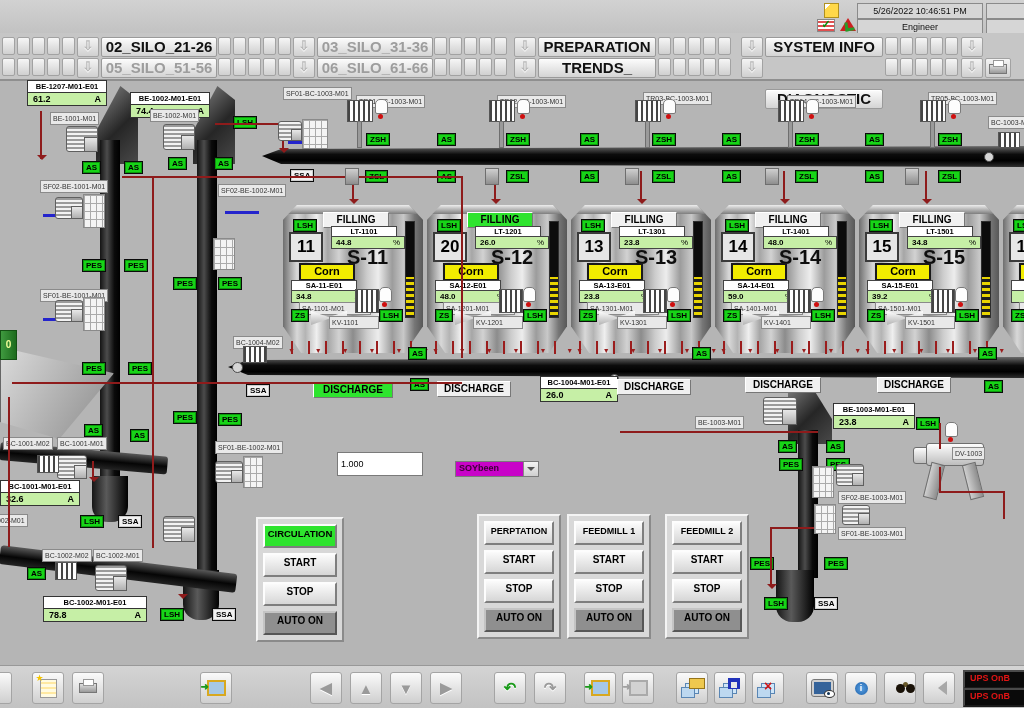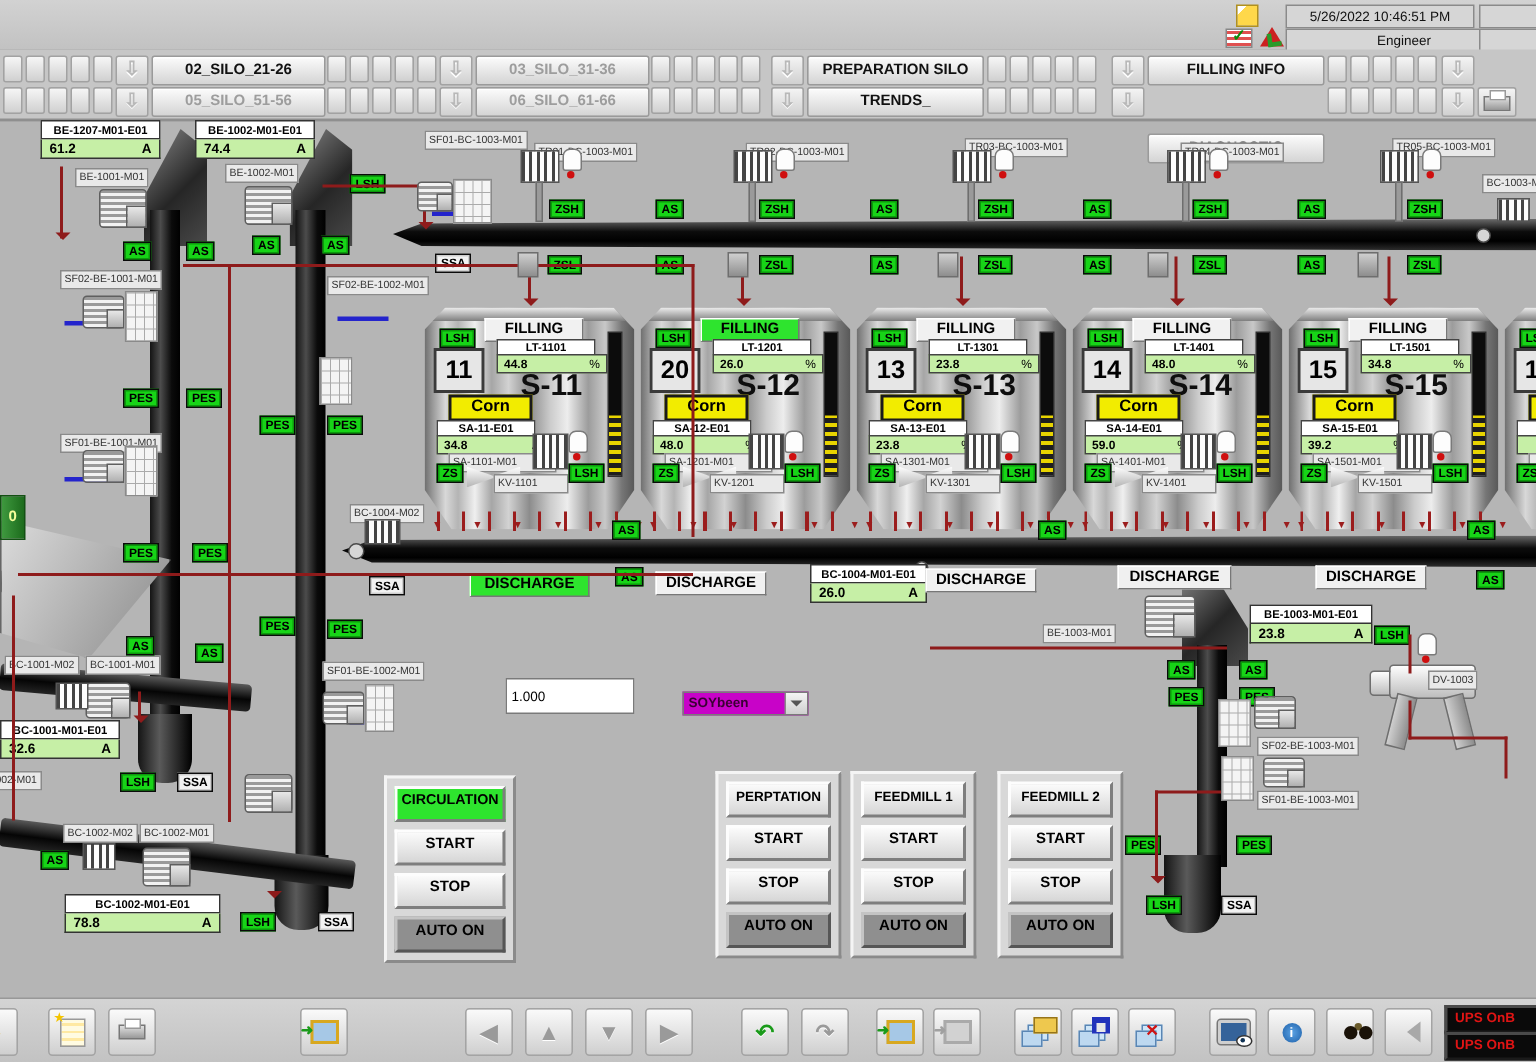--- a/index.html
+++ b/index.html
@@ -1,21 +1,21 @@
 <!DOCTYPE html>
 <html><head>
 <meta charset="utf-8">
 <style>
   html,body{margin:0;padding:0;background:#9a9a9a;font-family:"Liberation Sans",sans-serif;}
   #screen{position:relative;width:1024px;height:708px;overflow:hidden;background:#b5b5b5;}
   
   #titlebar{position:absolute;left:0;top:0;width:1024px;height:33px;background:linear-gradient(#d2d2d2,#c2c2c2);border-bottom:1px solid #9a9a9a;}
   .sysfield{position:absolute;height:14px;background:#d6d6d6;border:1px solid #8a8a8a;font-size:9px;color:#111;text-align:center;line-height:14px;overflow:hidden;white-space:nowrap;}
   #navbar{position:absolute;left:0;top:33px;width:1024px;height:46px;background:#c6c6c6;border-bottom:2px solid #8f8f8f;}
-  .navlbl{position:absolute;height:18px;background:linear-gradient(#fcfcfc,#d4d4d4);border:1px solid #9a9a9a;border-radius:2px;font-size:10px;font-weight:bold;color:#111;text-align:center;line-height:17px;box-shadow:inset 0 1px 0 #fff;}
+  .navlbl{position:absolute;height:18px;background:linear-gradient(#fcfcfc,#d4d4d4);border:1px solid #9a9a9a;border-radius:2px;font-size:15px;font-weight:bold;color:#111;text-align:center;line-height:17px;box-shadow:inset 0 1px 0 #fff;}
   .navlbl.dim{color:#9d9d9d;}
   .segs{position:absolute;height:18px;display:flex;gap:2px;}
   .segs i{display:block;width:13px;height:18px;background:linear-gradient(#f6f6f6,#d0d0d0);border:1px solid #a2a2a2;border-radius:2px;box-sizing:border-box;}
   .navarr{position:absolute;width:20px;height:18px;background:linear-gradient(#f4f4f4,#d0d0d0);border:1px solid #a2a2a2;border-radius:2px;color:#b8b8b8;text-align:center;line-height:16px;font-size:13px;font-weight:bold;text-shadow:0 1px 0 #fff;}
   
   .bdg{position:absolute;font-size:8px;font-weight:bold;color:#000;background:#17d417;border:1px solid #0a0a0a;padding:0px 3px;line-height:11px;box-shadow:inset 0 0 0 1px #0c9a0c;white-space:nowrap;}
   .bdg.w{background:#f2f2f2;box-shadow:inset 0 0 0 1px #cfcfcf;}
   .lbl{position:absolute;background:#e9e9e9;border:1px solid #8a8a8a;color:#333;font-size:7px;line-height:9px;padding:1px 2px;white-space:nowrap;overflow:hidden;}
   .lbl2{position:absolute;background:#fff;border:1px solid #444;color:#000;font-size:7.5px;font-weight:bold;text-align:center;line-height:9px;white-space:nowrap;overflow:hidden;}
   .vbox{position:absolute;}
@@ -115,21 +115,21 @@
 </head>
 <body>
 
 <div id="screen">
 
   <div id="titlebar">
     <span class="t-note" style="left:824px;top:3px;"></span>
     <span class="t-chk" style="left:817px;top:19px;">✓</span>
     <span class="t-warn" style="left:840px;top:18px;"></span>
     <span class="sysfield" style="left:857px;top:3px;width:124px;">5/26/2022 10:46:51 PM</span>
-    <span class="sysfield" style="left:857px;top:19px;width:124px;padding-left:16px;">Engineer</span>
+    <span class="sysfield" style="left:857px;top:19px;width:124px;">Engineer</span>
     <span class="sysfield" style="left:986px;top:3px;width:60px;"></span>
     <span class="sysfield" style="left:986px;top:19px;width:60px;"></span>
   </div>
 
   <div id="navbar">
 
     <span class="segs" style="left:2px;top:4px;">
         <i></i>
         <i></i>
         <i></i>
@@ -157,21 +157,21 @@
     <span class="navarr" style="left:514px;top:4px;">⇩</span>
     <span class="navlbl" style="left:538px;top:4px;width:116px;">PREPARATION SILO</span>
     <span class="segs" style="left:658px;top:4px;">
         <i></i>
         <i></i>
         <i></i>
         <i></i>
         <i></i>
       </span>
     <span class="navarr" style="left:741px;top:4px;">⇩</span>
-    <span class="navlbl" style="left:765px;top:4px;width:116px;">FILLING INFO</span>
+    <span class="navlbl" style="left:765px;top:4px;width:116px;">SYSTEM INFO</span>
     <span class="segs" style="left:885px;top:4px;">
         <i></i>
         <i></i>
         <i></i>
         <i></i>
         <i></i>
       </span>
     <span class="navarr" style="left:961px;top:4px;">⇩</span>
 
     <span class="segs" style="left:2px;top:25px;">
@@ -398,21 +398,21 @@
   </div>
     </div>
 
   <div class="vbox" style="left:27px;top:80px;width:80px;">
     <div class="vh">BE-1207-M01-E01</div>
     <div class="vv">
         <span>61.2</span>
         <span>A</span>
       </div>
   </div>
-  <div class="vbox" style="left:130px;top:80px;width:80px;">
+  <div class="vbox" style="left:130px;top:92px;width:80px;">
     <div class="vh">BE-1002-M01-E01</div>
     <div class="vv">
         <span>74.4</span>
         <span>A</span>
       </div>
   </div>
   <div class="vbox" style="left:0px;top:480px;width:80px;">
     <div class="vh">BC-1001-M01-E01</div>
     <div class="vv">
         <span>32.6</span>

